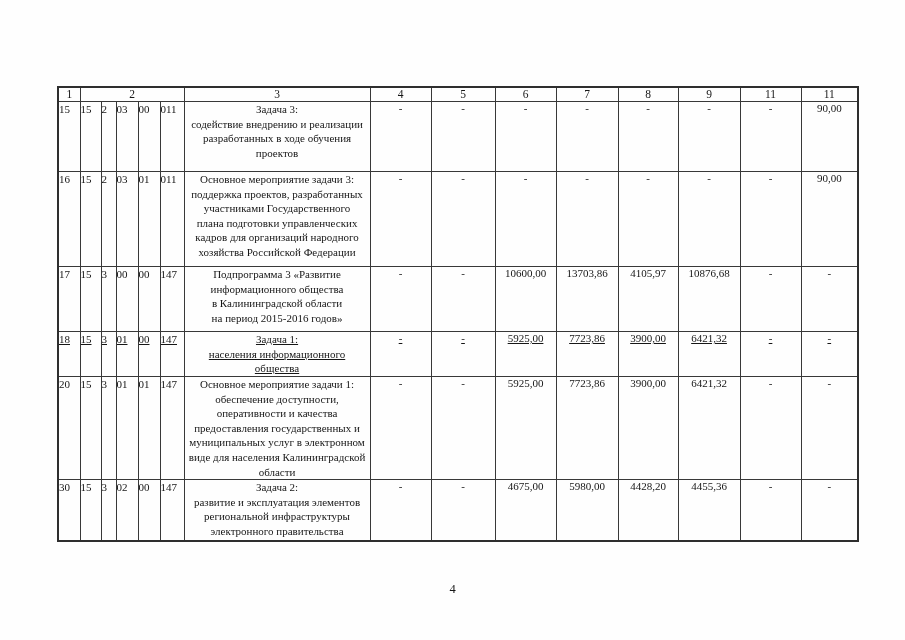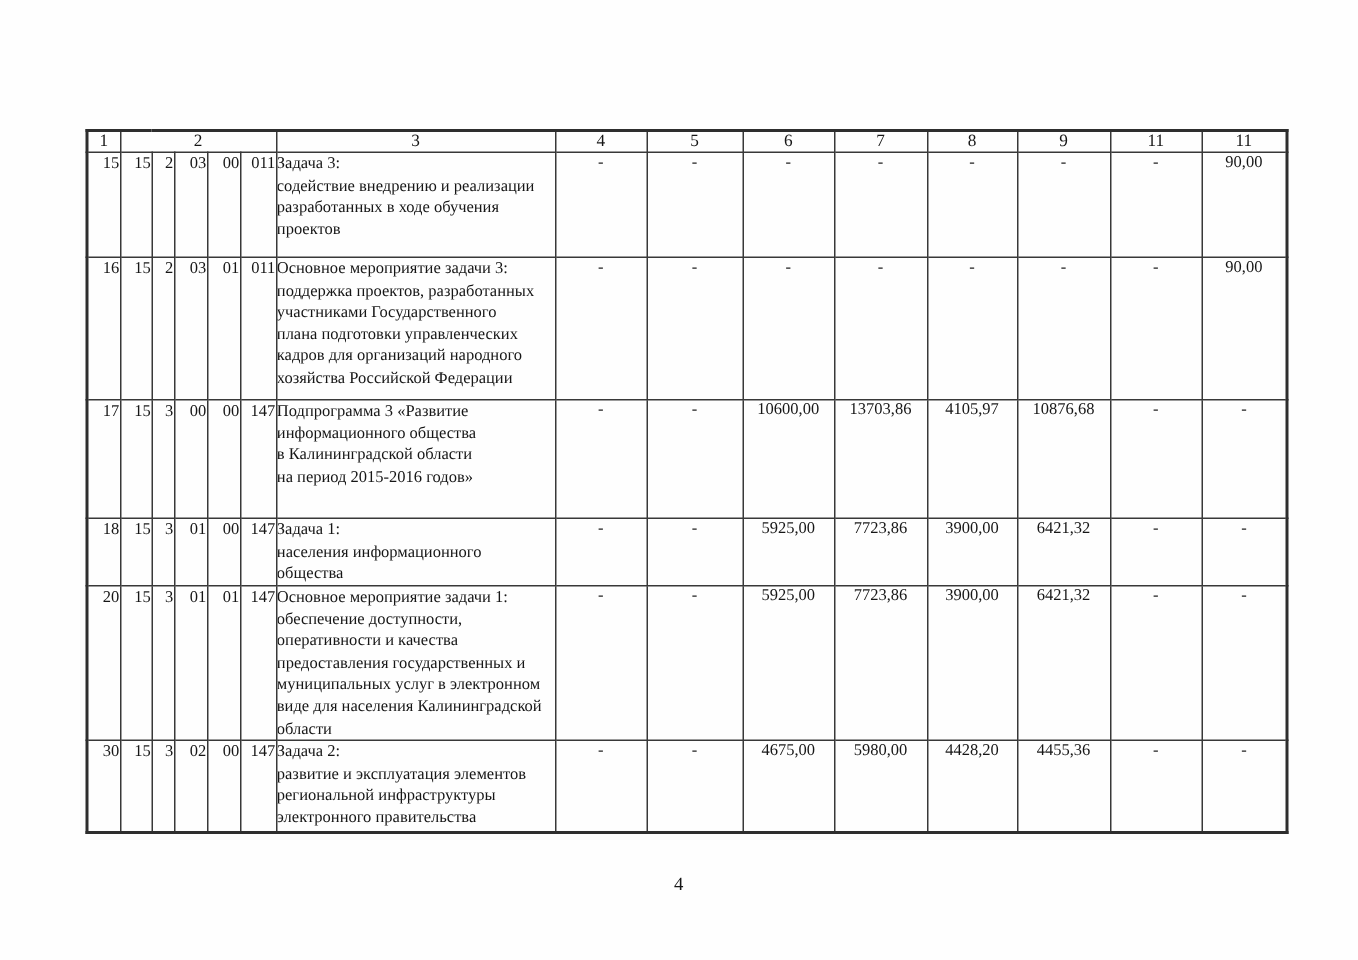--- a/index.html
+++ b/index.html
@@ -36,43 +36,43 @@
     font-weight: normal;
     overflow: hidden;
   }
   thead tr { height: 13px; }
   thead td {
     text-align: center;
     font-size: 11.5px;
     line-height: 13px;
   }
   td.code-cell, td.rownum-cell {
-    text-align: right;
+    text-align: left;
     font-size: 11px;
     line-height: 14px;
     padding-top: 1px;
     margin-top: 28px;
   }
   td.desc-cell {
-    text-align: left;
+    text-align: center;
     font-size: 11px;
     line-height: 14.6px;
     padding: 1px 2px 2px 4px;
     white-space: pre-line;
   }
   td.value-cell {
     text-align: center;
     font-size: 11px;
     line-height: 13px;
     padding-top: 3px;
   }
   tbody tr:nth-child(1) { height: 70px; }
   tbody tr:nth-child(2) { height: 95px; font-family: Liberation Serif, serif; }
-  tbody tr:nth-child(3) { height: 79px; }
-  tbody tr:nth-child(4) { height: 45px; }
+  tbody tr:nth-child(3) { height: 65px; }
+  tbody tr:nth-child(4) { height: 45px; text-decoration: underline; }
   tbody tr:nth-child(5) { height: 102px; }
   tbody tr:nth-child(6) { height: 61px; }
   .page-number {
     position: absolute;
     left: 0;
     top: 582px;
     width: 905px;
     text-align: center;
     font-size: 12.5px;
   }

